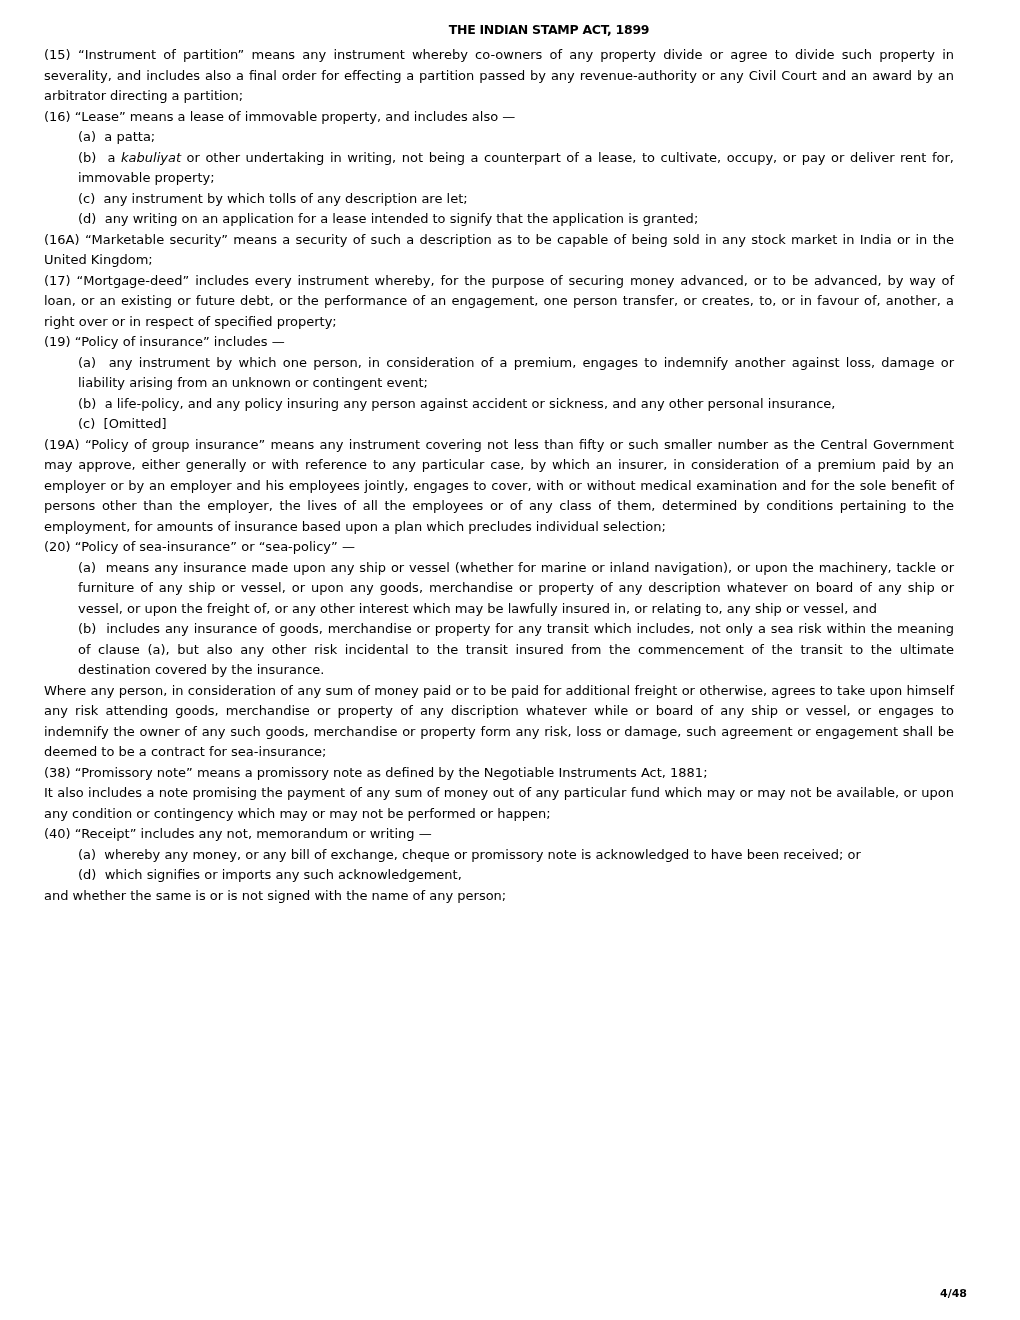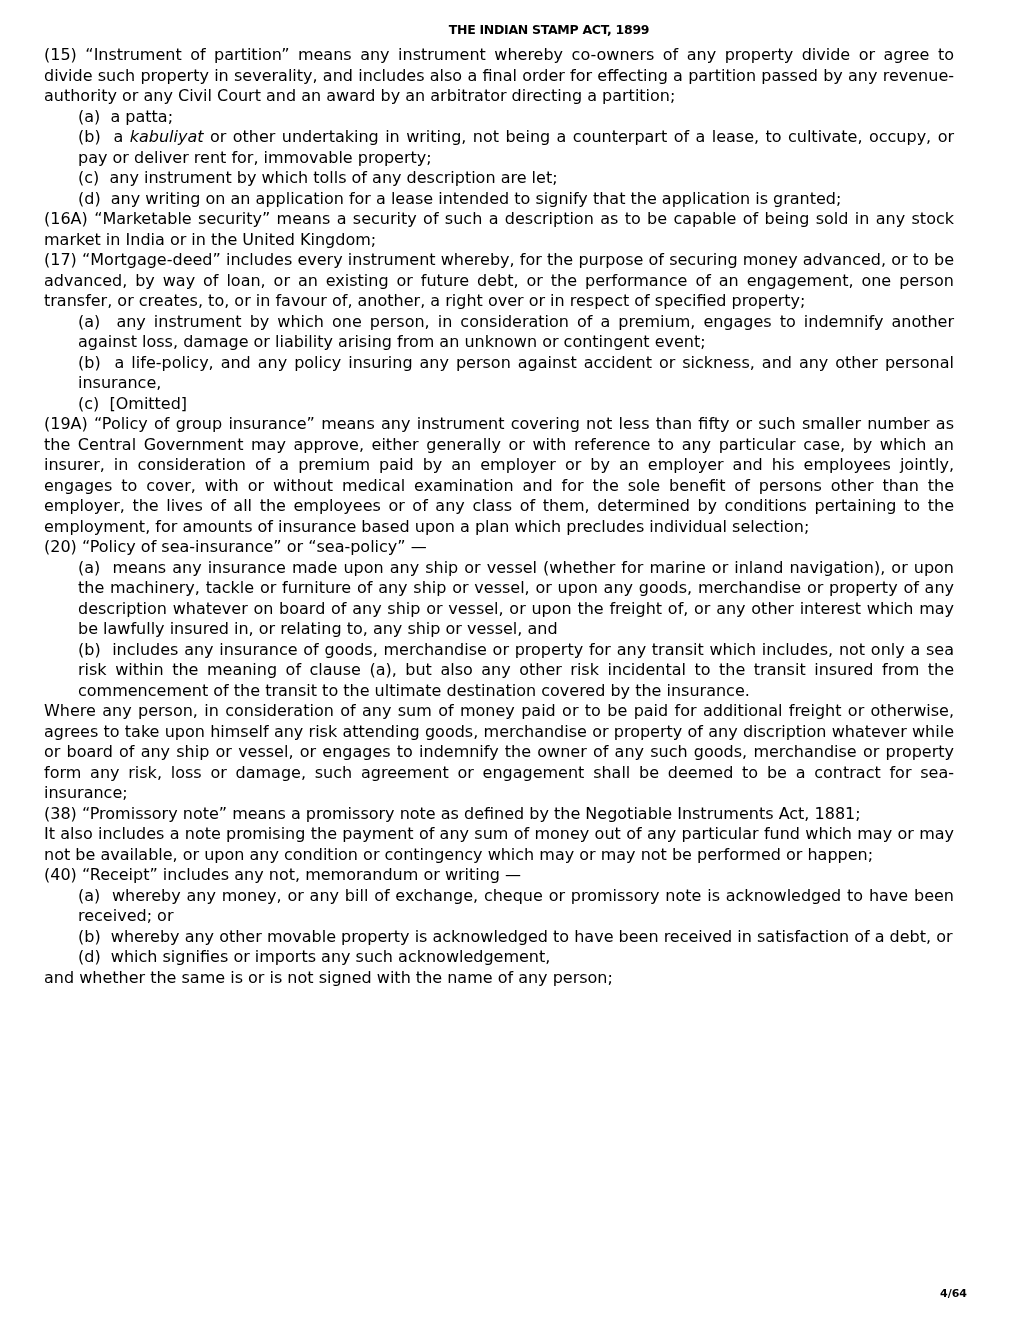--- a/index.html
+++ b/index.html
@@ -22,21 +22,21 @@
     text-align: center;
     font-size: 12.5px;
     font-weight: bold;
     letter-spacing: -0.3px;
     white-space: nowrap;
   }
   .doc-content {
     margin-top: 8px;
     padding-left: 44px;
     padding-right: 58px;
-    font-size: 16px;
+    font-size: 13px;
     line-height: 20.5px;
     text-align: justify;
   }
   p.para {
     margin: 0;
     padding: 0;
   }
   p.para.sub {
     margin: 0 0;
     padding-left: 34px;
@@ -53,37 +53,38 @@
   }
 </style>
 </head>
 <body>
 
 <div class="page">
   <div class="doc-title">THE INDIAN STAMP ACT, 1899</div>
 
   <div class="doc-content">
       <p class="para main"><span>(15) “Instrument of partition” means any instrument whereby co-owners of any property divide or agree to divide such property in severality, and includes also a final order for effecting a partition passed by any revenue-authority or any Civil Court and an award by an arbitrator directing a partition;</span></p>
+      <p class="para main"><span>(16) “Lease” means a lease of immovable property, and includes also —</span></p>
       <p class="para sub"><span>(a)&nbsp; a patta;</span></p>
       <p class="para sub"><span>(b)&nbsp; a </span><em>kabuliyat</em><span> or other undertaking in writing, not being a counterpart of a lease, to cultivate, occupy, or pay or deliver rent for, immovable property;</span></p>
       <p class="para sub"><span>(c)&nbsp; any instrument by which tolls of any description are let;</span></p>
       <p class="para sub"><span>(d)&nbsp; any writing on an application for a lease intended to signify that the application is granted;</span></p>
       <p class="para main"><span>(16A) “Marketable security” means a security of such a description as to be capable of being sold in any stock market in India or in the United Kingdom;</span></p>
       <p class="para main"><span>(17) “Mortgage-deed” includes every instrument whereby, for the purpose of securing money advanced, or to be advanced, by way of loan, or an existing or future debt, or the performance of an engagement, one person transfer, or creates, to, or in favour of, another, a right over or in respect of specified property;</span></p>
+      <p class="para main"><span>(19) “Policy of insurance” includes —</span></p>
       <p class="para sub"><span>(a)&nbsp; any instrument by which one person, in consideration of a premium, engages  to indemnify another against loss, damage or liability arising from an unknown or contingent event;</span></p>
       <p class="para sub"><span>(b)&nbsp; a life-policy, and any policy insuring any person against accident or sickness, and any other personal insurance,</span></p>
       <p class="para sub"><span>(c)&nbsp; [Omitted]</span></p>
       <p class="para main"><span>(19A) “Policy of group insurance” means any instrument covering not less than fifty or such smaller number as the Central Government may approve, either generally or with reference to any particular case, by which an insurer, in consideration of a premium paid by an employer or by an employer and his employees jointly, engages to cover, with or without medical examination and for the sole benefit of persons other than the employer, the lives of all the employees or of any class of them, determined by conditions pertaining to the employment, for amounts of insurance based upon a plan which precludes individual selection;</span></p>
       <p class="para main"><span>(20) “Policy of sea-insurance” or “sea-policy” —</span></p>
       <p class="para sub"><span>(a)&nbsp; means any insurance made upon any ship or vessel (whether for marine or inland navigation), or upon the machinery, tackle or furniture of any ship or vessel, or upon any goods, merchandise or property of any description whatever on board of any ship or vessel, or upon the freight of, or any other interest which may be lawfully insured in, or relating to, any ship or vessel, and</span></p>
       <p class="para sub"><span>(b)&nbsp; includes any insurance of goods, merchandise or property for any transit which includes, not only a sea risk within the meaning of clause (a), but also any other risk incidental to the transit insured from the commencement of the transit to the ultimate destination covered by the insurance.</span></p>
       <p class="para main"><span>Where any person, in consideration of any sum of money paid or to be paid for additional freight or otherwise, agrees to take upon himself any risk attending goods, merchandise or property of any discription whatever while or board of any ship or vessel, or engages to indemnify the owner of any such goods, merchandise or property form any risk, loss or damage, such agreement or engagement shall be deemed to be a contract for sea-insurance;</span></p>
       <p class="para main"><span>(38) “Promissory note” means a promissory note as defined by the Negotiable Instruments Act, 1881;</span></p>
       <p class="para main"><span>It also includes a note promising the payment of any sum of money out of any particular fund which may or may not be available, or upon any condition or contingency which may or may not be performed or happen;</span></p>
       <p class="para main"><span>(40) “Receipt” includes any not, memorandum or writing —</span></p>
       <p class="para sub"><span>(a)&nbsp; whereby any money, or any bill of exchange, cheque or promissory note is acknowledged to have been received; or</span></p>
-      <p class="para sub"><span>(b)&nbsp; whereby any other movable property is acknowledged to have been received in satisfaction of a debt, or</span></p>
       <p class="para sub"><span>(d)&nbsp; which signifies or imports any such acknowledgement,</span></p>
       <p class="para main"><span>and whether the same is or is not signed with the name of any person;</span></p>
     </div>
 
-  <div class="page-footer">4/64</div>
+  <div class="page-footer">4/48</div>
 </div>
 
 </body></html>

